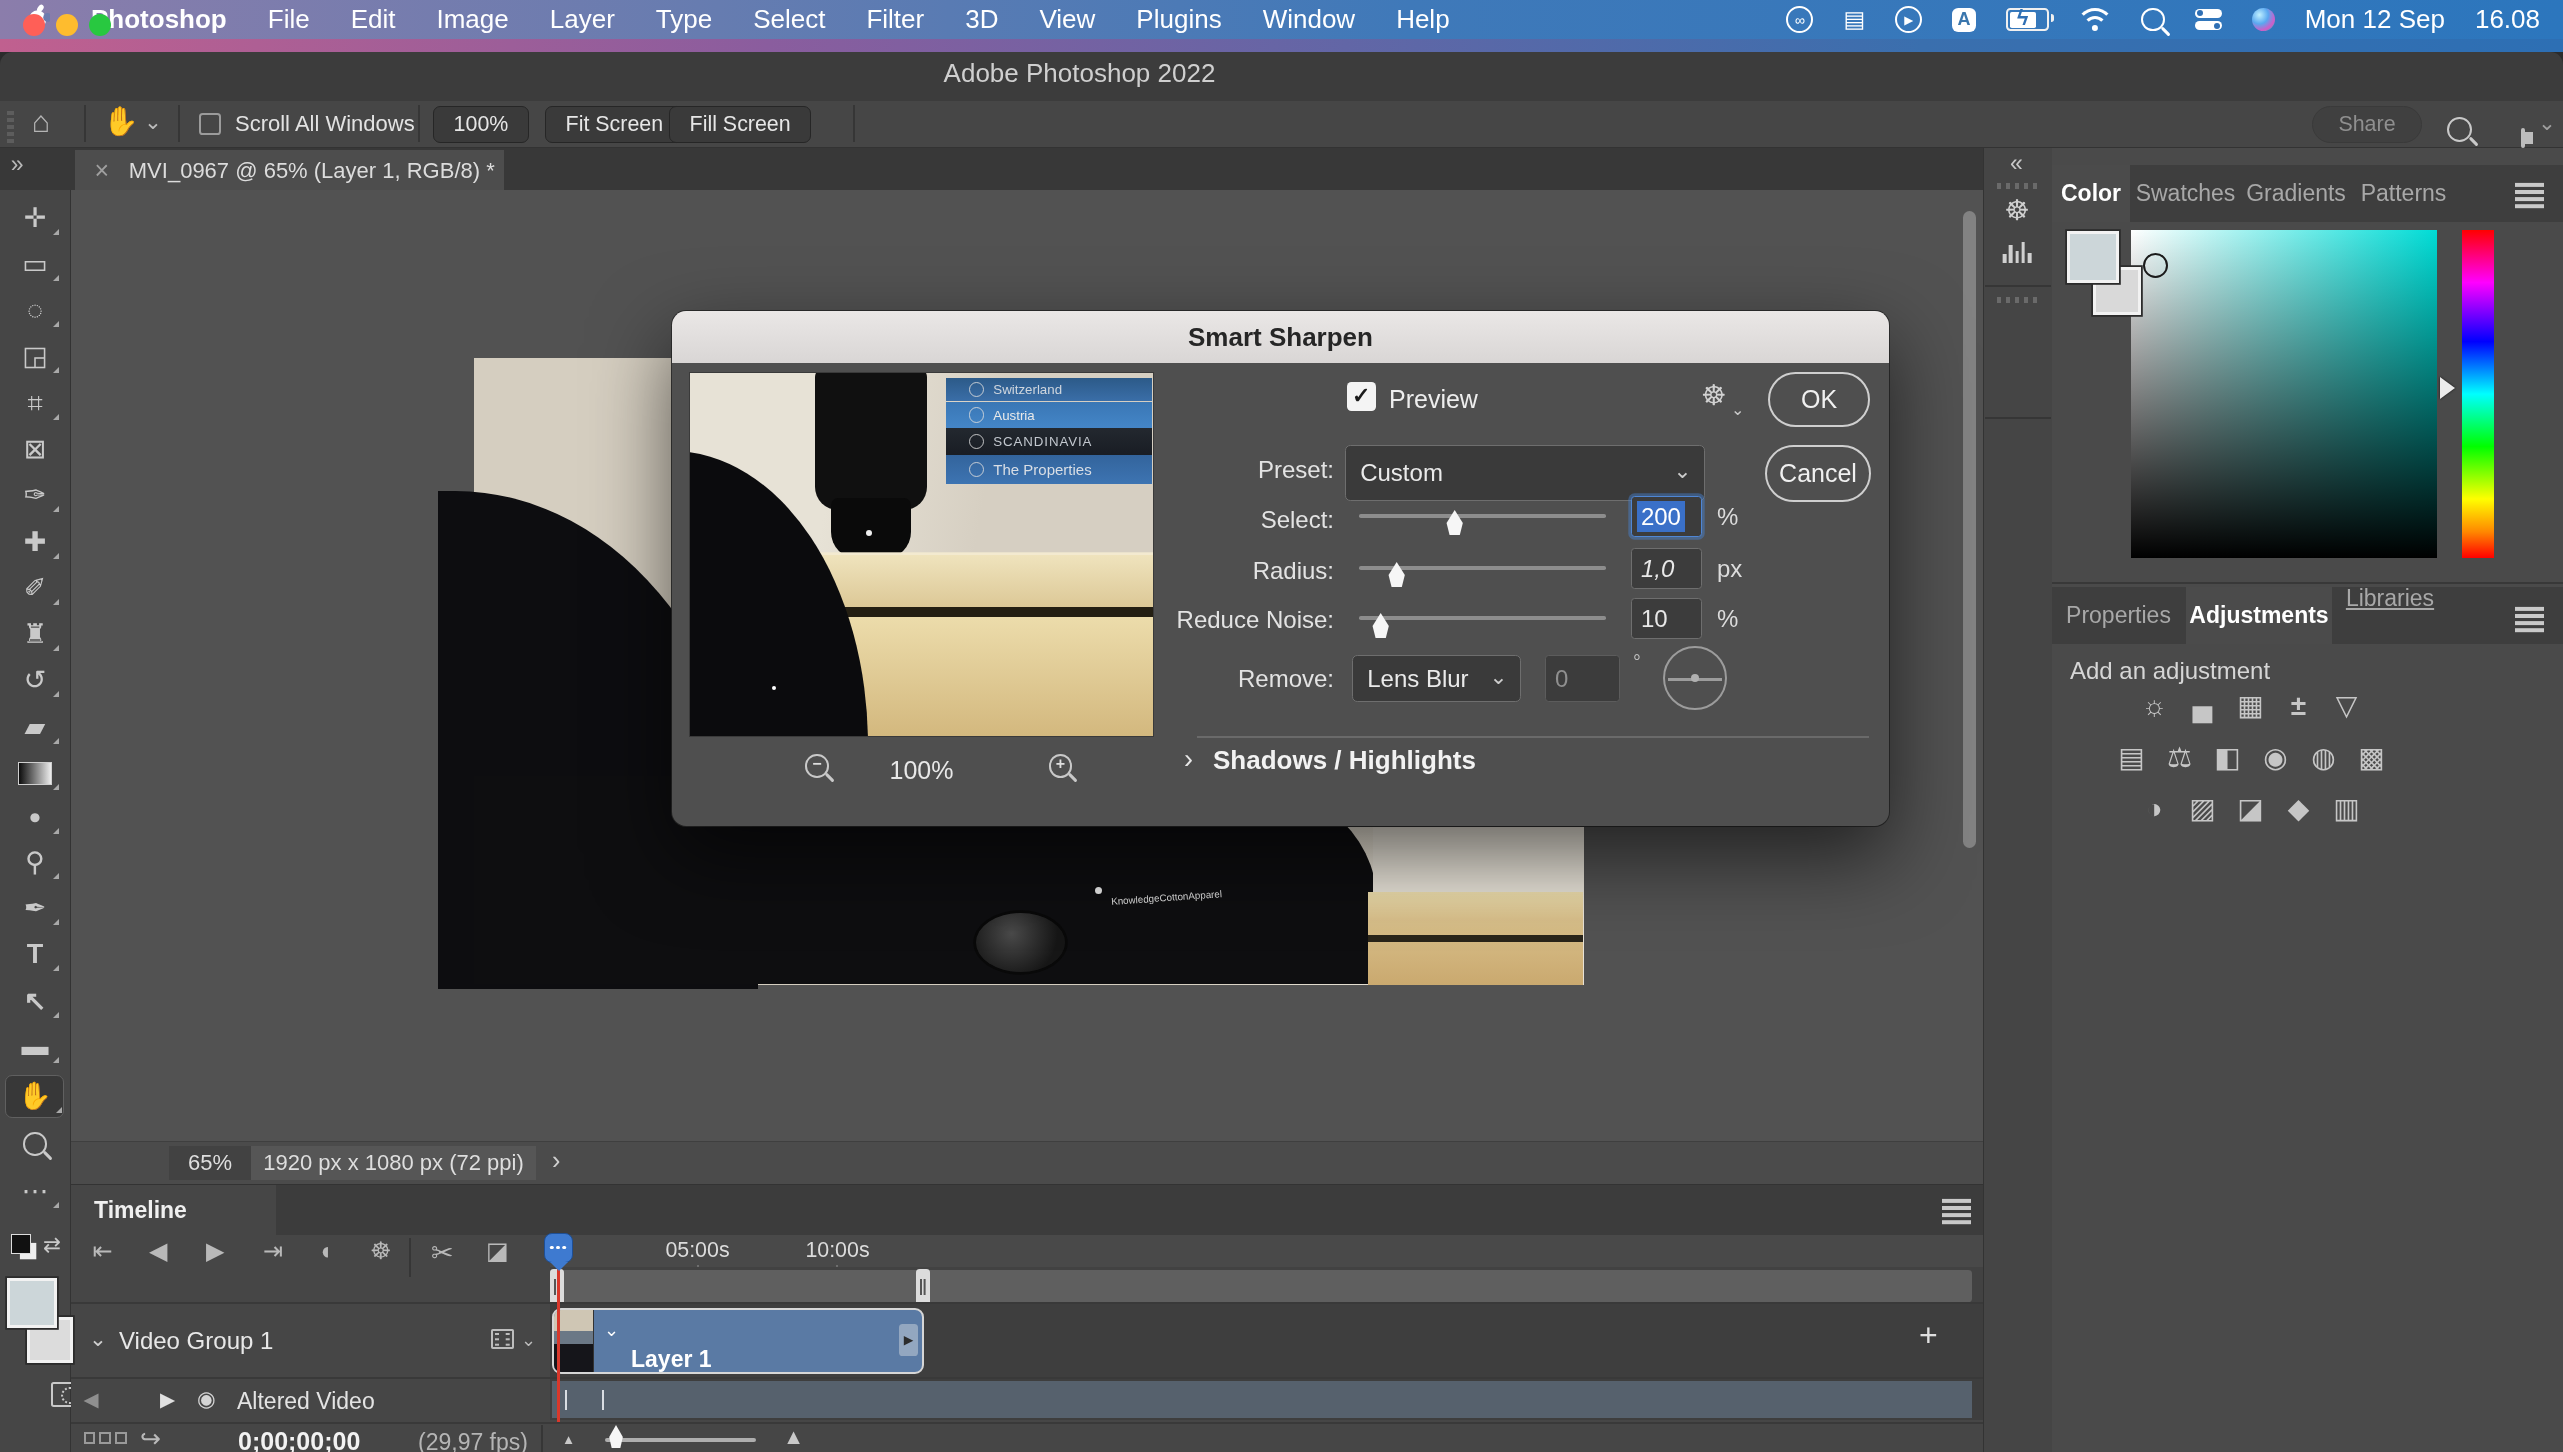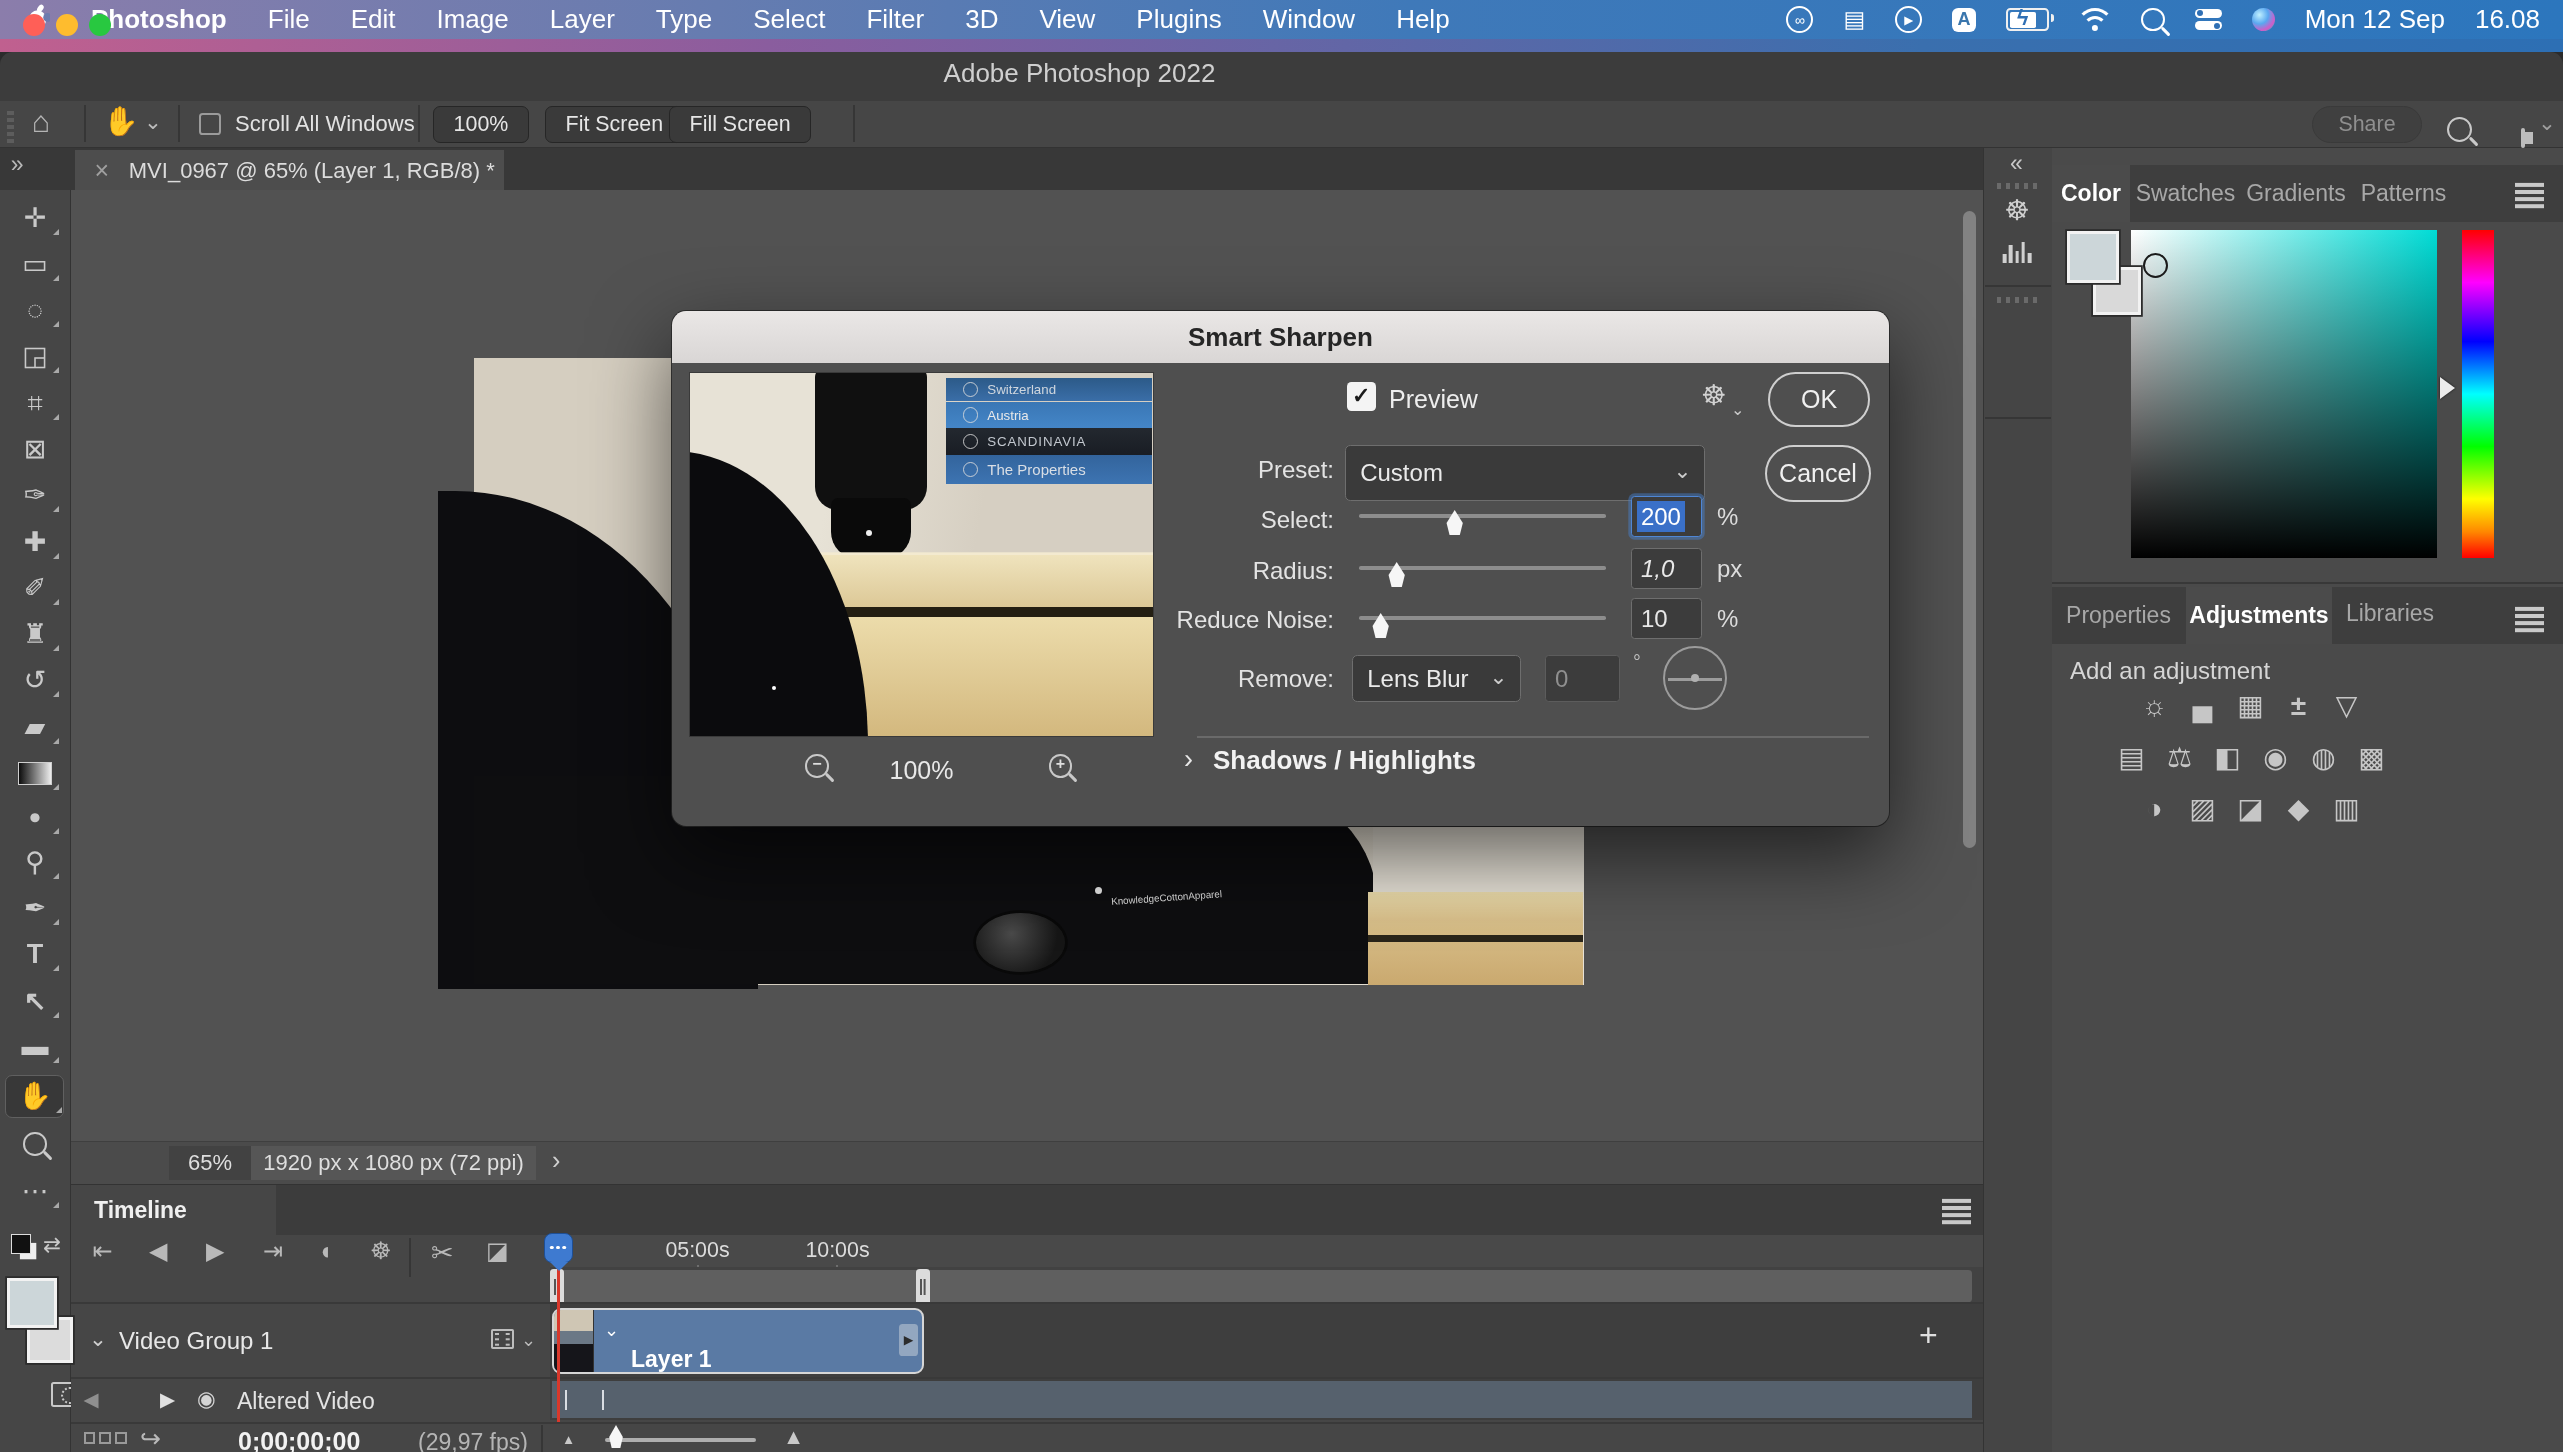--- a/index.html
+++ b/index.html
@@ -82,21 +82,21 @@
     font-size:24px;color:#eaeaea;display:flex;align-items:center;padding-left:14.2px;}
   .dsel .car{position:absolute;right:12.5px;top:50%;transform:translateY(-58%);color:#cdcdcd;font-size:21.4px;}
   .dbtn{position:absolute;box-sizing:border-box;border:2.2px solid #cfcfcf;border-radius:30px;background:transparent;
     color:#f0f0f0;font-size:25px;display:flex;align-items:center;justify-content:center;}
   .sldtrack{position:absolute;height:3.6px;background:#8d8d8d;border-radius:1.8px;}
   .sldthumb{position:absolute;width:21.4px;height:25px;background:#f6f6f6;
     clip-path:polygon(50% 0%,88% 52%,74% 100%,26% 100%,12% 52%);filter:drop-shadow(0 0 1.8px #111);}
   .unit{position:absolute;font-size:24px;color:#dcdcdc;}
   
   #dprev{position:absolute;left:18px;top:62px;width:463px;height:363px;overflow:hidden;background:linear-gradient(100deg,#e7e2d6 0 30%,#d6cfc2 60%);outline:1.8px solid #3a3a3a;}
-  .book{position:absolute;left:256px;width:206px;display:flex;align-items:center;gap:9px;padding-left:17px;box-sizing:border-box;color:#e9e9e9;}
+  .book{position:absolute;left:256px;width:206px;display:flex;align-items:center;gap:9px;padding-left:23px;box-sizing:border-box;color:#e9e9e9;}
   .book .logo{width:13.3px;height:13.3px;border:1.8px solid #dcdcdc;border-radius:50%;flex:none;opacity:.85;}
   .book span{font-size:13.3px;white-space:nowrap;overflow:hidden;}
   
   #colldock{left:1983px;top:148px;width:69px;height:1305px;background:#454545;border-left:1.8px solid #333;box-sizing:border-box;}
   .dockico{position:absolute;left:50%;transform:translateX(-50%);color:#d0d0d0;font-size:28.5px;}
   .bars5{display:flex;align-items:flex-end;gap:2.7px;height:21.4px;}
   .bars5 i{width:3.6px;background:#d0d0d0;}
   .cardico{position:relative;width:32px;height:25px;border:2.7px solid #d0d0d0;border-radius:2.7px;box-sizing:border-box;}
   .cardico::before{content:"";position:absolute;left:2.7px;top:3.6px;width:10.7px;height:2.7px;background:#d0d0d0;box-shadow:0 5.3px 0 #d0d0d0,12.5px 9px 0 #d0d0d0;}
   .pageico{position:relative;width:27px;height:30px;border:2.7px solid #d0d0d0;border-radius:2.7px;box-sizing:border-box;}
@@ -402,21 +402,21 @@
        background:linear-gradient(to top,#000,rgba(0,0,0,0)),linear-gradient(to right,#fff,#00dcd6);"></div>
   <div class="abs" style="left:2143px;top:253px;width:21.4px;height:21.4px;border:2.7px solid #1a1a1a;border-radius:50%;"></div>
   <div class="abs" style="left:2462px;top:230px;width:32px;height:328px;
        background:linear-gradient(to bottom,#f00 0%,#f0f 16%,#00f 34%,#0ff 50%,#0f0 66%,#ff0 82%,#f80 92%,#f00 100%);"></div>
   <div class="abs" style="left:2440px;top:377px;width:0;height:0;border-top:11.6px solid transparent;border-bottom:11.6px solid transparent;border-left:15px solid #ececec;filter:drop-shadow(0 0 0.9px #111);"></div>
   <div class="abs" style="left:2052px;top:582px;width:511px;height:1.8px;background:#383838;"></div>
   
   <div class="ptabbar abs" style="left:2052px;top:587px;"></div>
   <div class="ptab abs" style="left:2052px;top:587px;width:133px;">Properties</div>
   <div class="ptab abs on" style="left:2186px;top:587px;width:146px;">Adjustments</div>
-  <div class="ptab abs" style="left:2332px;top:585px;width:116px;">Libraries</div>
+  <div class="ptab abs" style="left:2332px;top:570px;width:116px;text-decoration:underline;">Libraries</div>
   <span class="abs hamb" style="left:2515px;top:614px;"></span>
   <span class="abs" style="left:2070px;top:657px;font-size:24px;color:#d6d6d6;">Add an adjustment</span>
   
   <span class="adjico abs" style="left:2134px;top:687px;">☼</span>
   <span class="adjico abs" style="left:2182px;top:687px;">▄</span>
   <span class="adjico abs" style="left:2230px;top:687px;">▦</span>
   <span class="adjico abs" style="left:2278px;top:687px;font-weight:700;">±</span>
   <span class="adjico abs" style="left:2326px;top:687px;">▽</span>
   
   <span class="adjico abs" style="left:2111px;top:739px;">▤</span>

